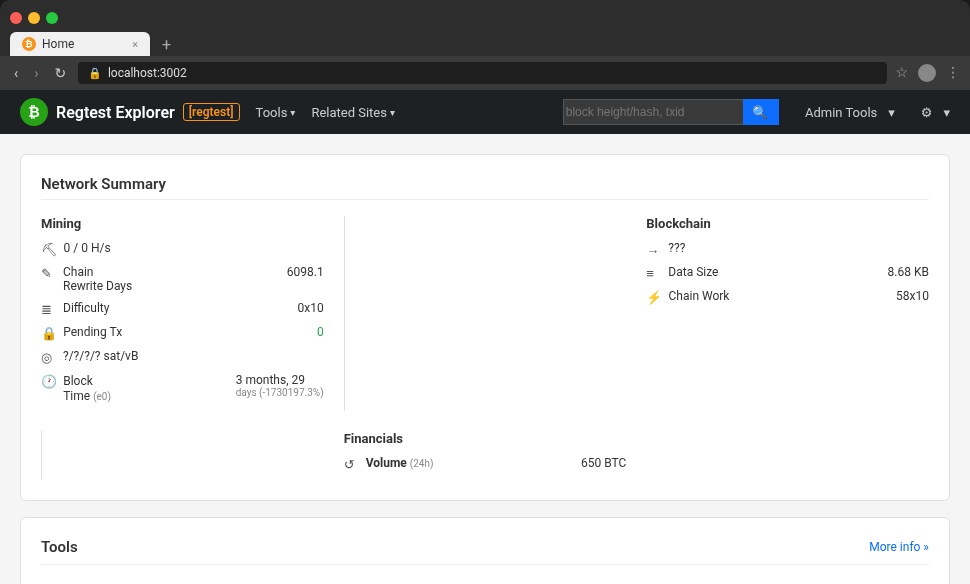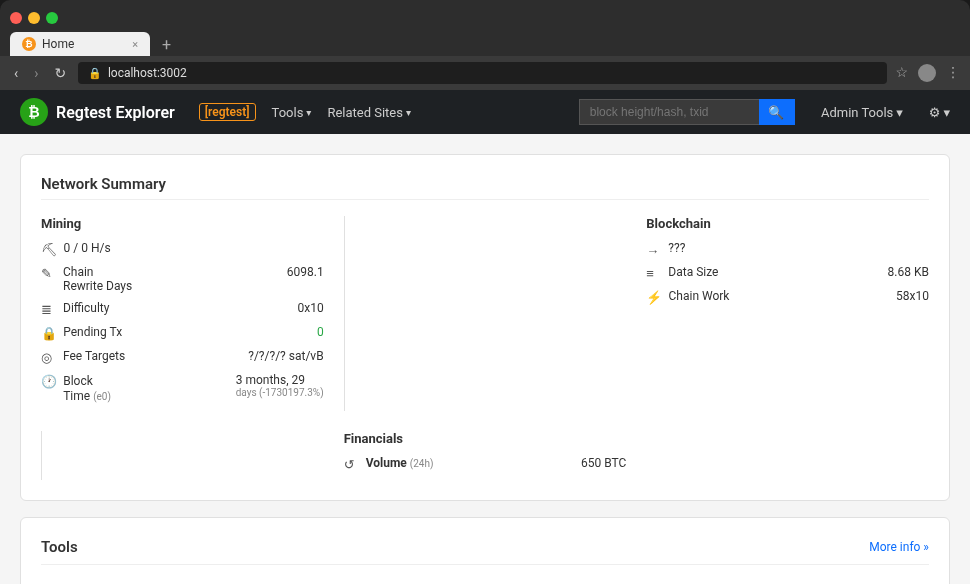--- a/index.html
+++ b/index.html
@@ -146,62 +146,61 @@
       font-size: 16px;
       font-weight: 600;
     }
     .brand-tag {
       color: #f7931a;
       font-size: 12px;
       font-weight: 600;
       border: 1px solid #f7931a;
       padding: 1px 5px;
       border-radius: 3px;
-      margin-left: 16px;
     }
     .nav-link {
       color: #ccc;
       font-size: 13px;
       display: flex;
       align-items: center;
       gap: 3px;
       cursor: pointer;
     }
     .nav-caret { font-size: 10px; }
 
     .search-area {
       margin-left: auto;
       display: flex;
       gap: 0;
     }
     .search-input {
       background: #3a3a3a;
       border: 1px solid #555;
       color: #ccc;
-      padding: 5px 10px;
+      padding: 5px 2px;
       font-size: 12px;
       width: 180px;
       border-right: none;
       outline: none;
     }
     .search-btn {
       background: #0d6efd;
       border: none;
       color: white;
       padding: 5px 10px;
       cursor: pointer;
       font-size: 13px;
     }
     .admin-link {
       color: #ccc;
       font-size: 13px;
       margin-left: 10px;
       display: flex;
       align-items: center;
-      gap: 3px;
+      gap: 11px;
       cursor: pointer;
     }
     .gear-icon { font-size: 13px; }
 
     
     .main-area {
       padding: 20px;
       background: #f5f5f5;
       height: calc(584px - 80px - 44px);
       overflow-y: auto;
@@ -386,21 +385,20 @@
             <span class="stat-label">Difficulty</span>
             <span class="stat-value">0x10</span>
           </div>
           <div class="stat-row">
             <span class="stat-icon">🔒</span>
             <span class="stat-label">Pending Tx</span>
             <span class="stat-value zero">0</span>
           </div>
           <div class="stat-row">
             <span class="stat-icon">◎</span>
-            <span class="stat-label">Fee Targets</span>
             <span class="stat-value">?/?/?/? sat/vB</span>
           </div>
           <div class="stat-row">
             <span class="stat-icon">🕐</span>
             <div style="flex:1">
               <span class="stat-label">Block<br>Time <small>(e0)</small></span>
             </div>
             <div style="text-align:right">
               <div class="stat-value">3 months, 29</div>
               <div class="stat-sub">days (-1730197.3%)</div>

